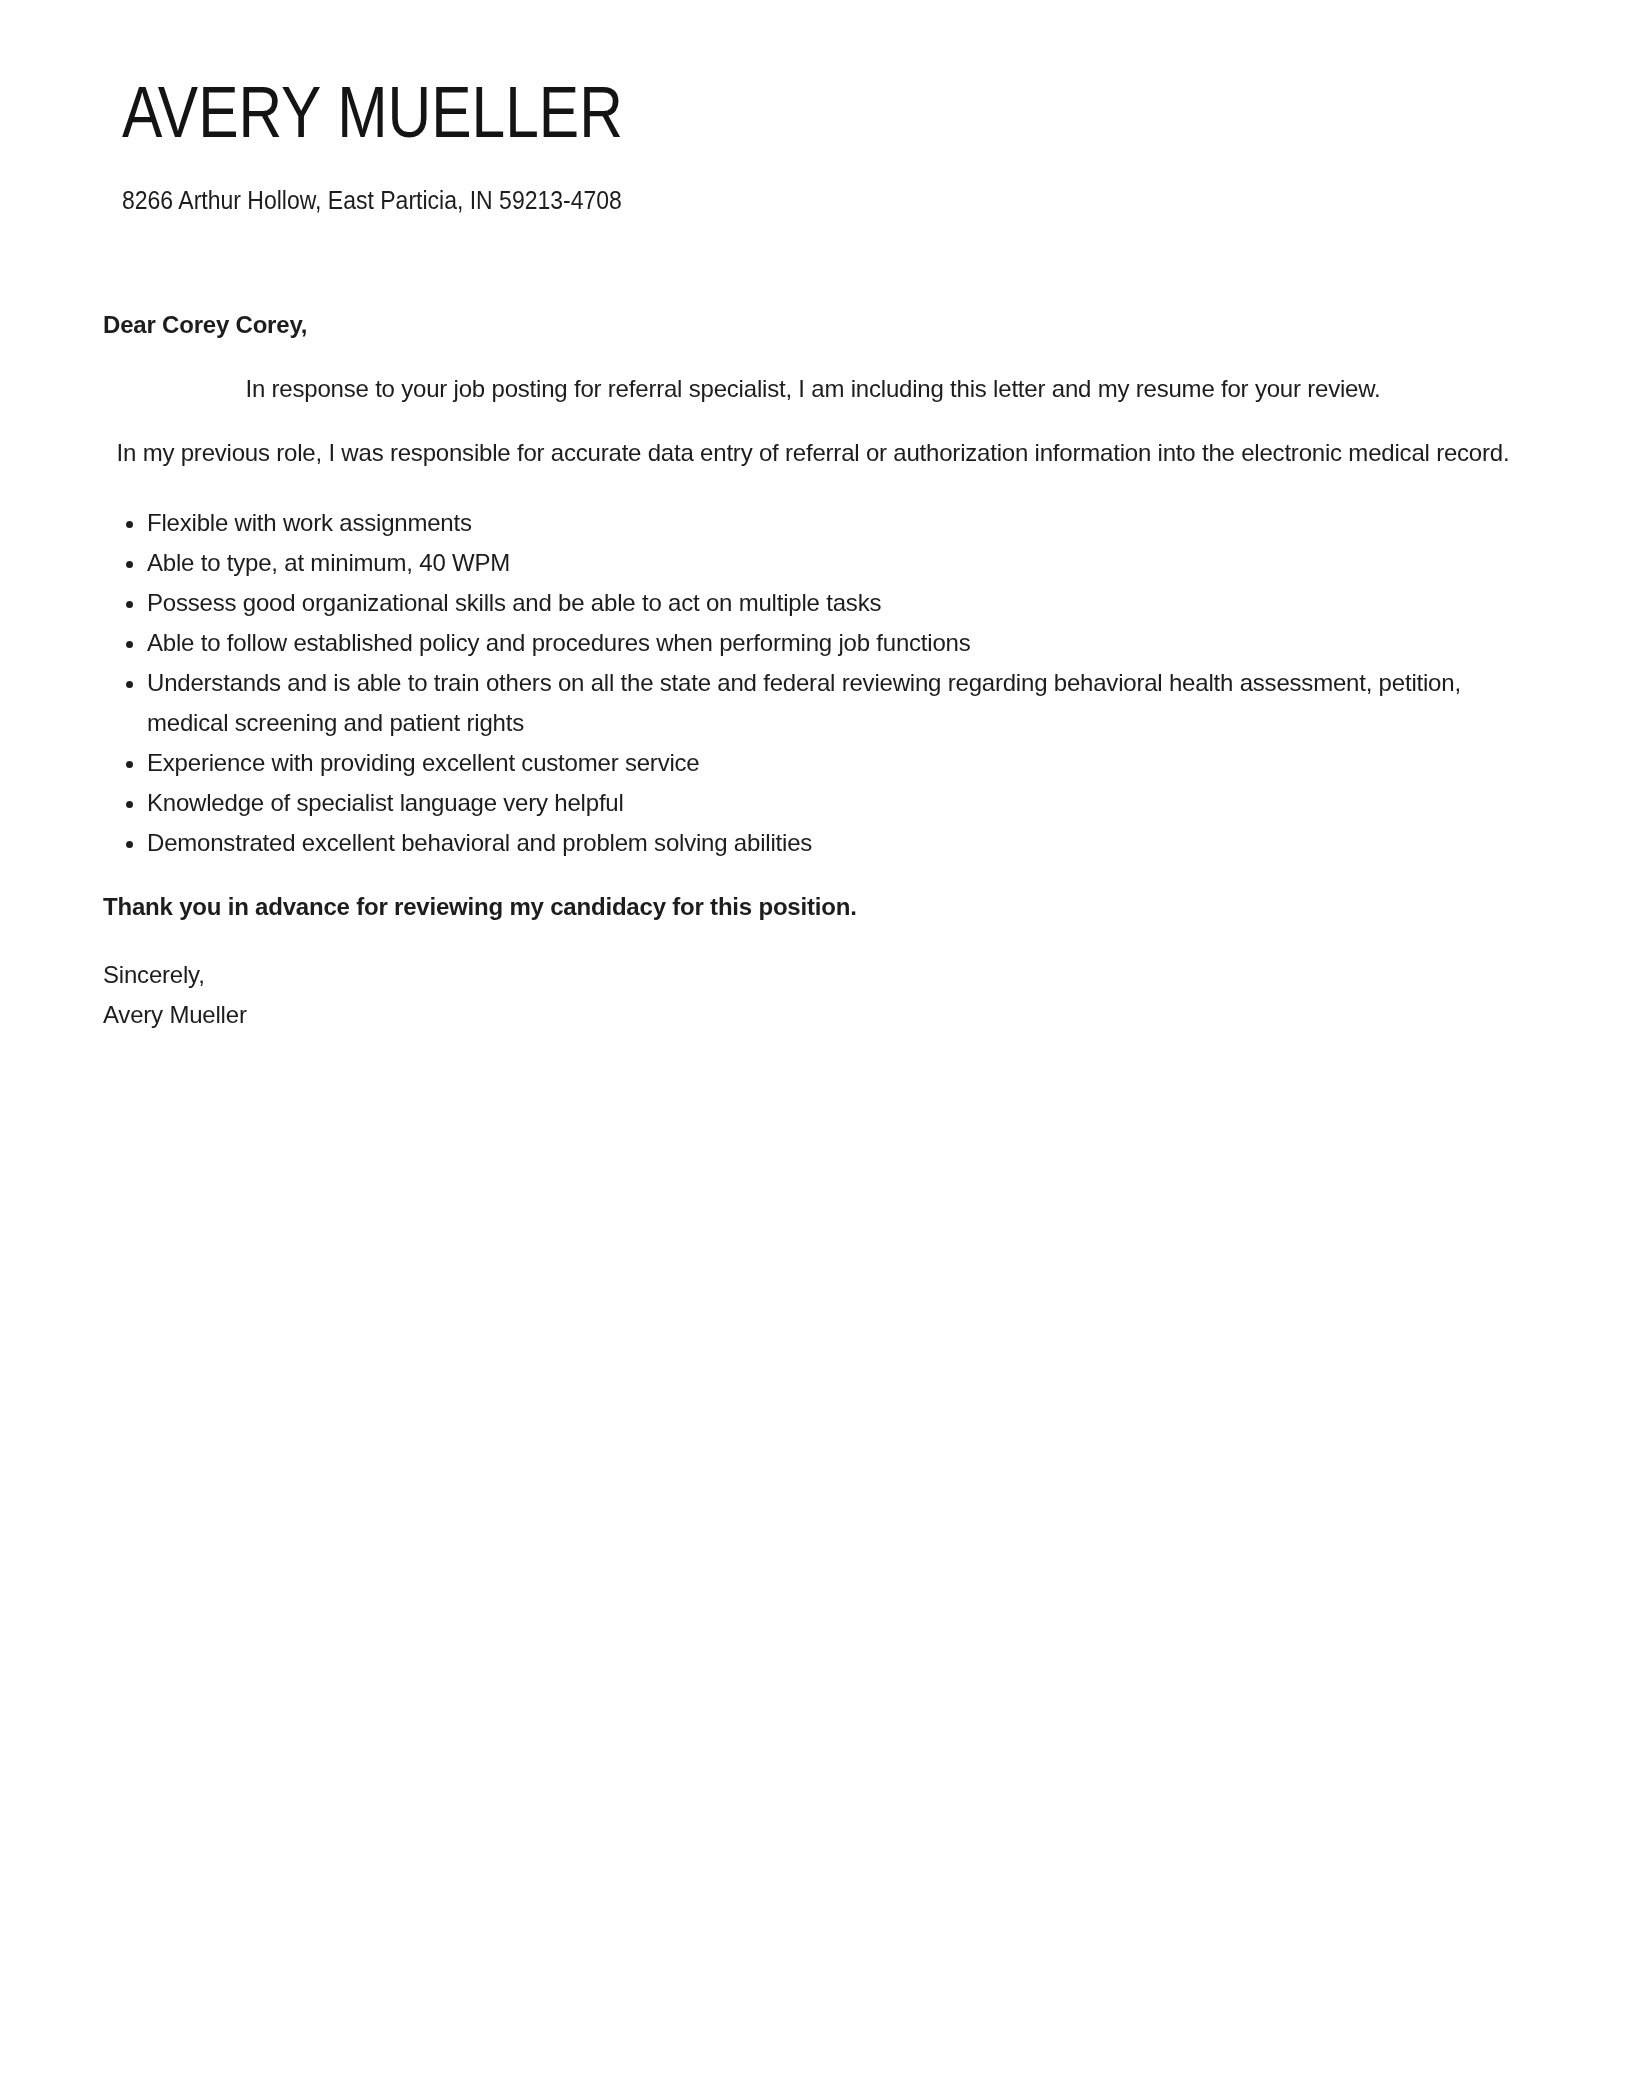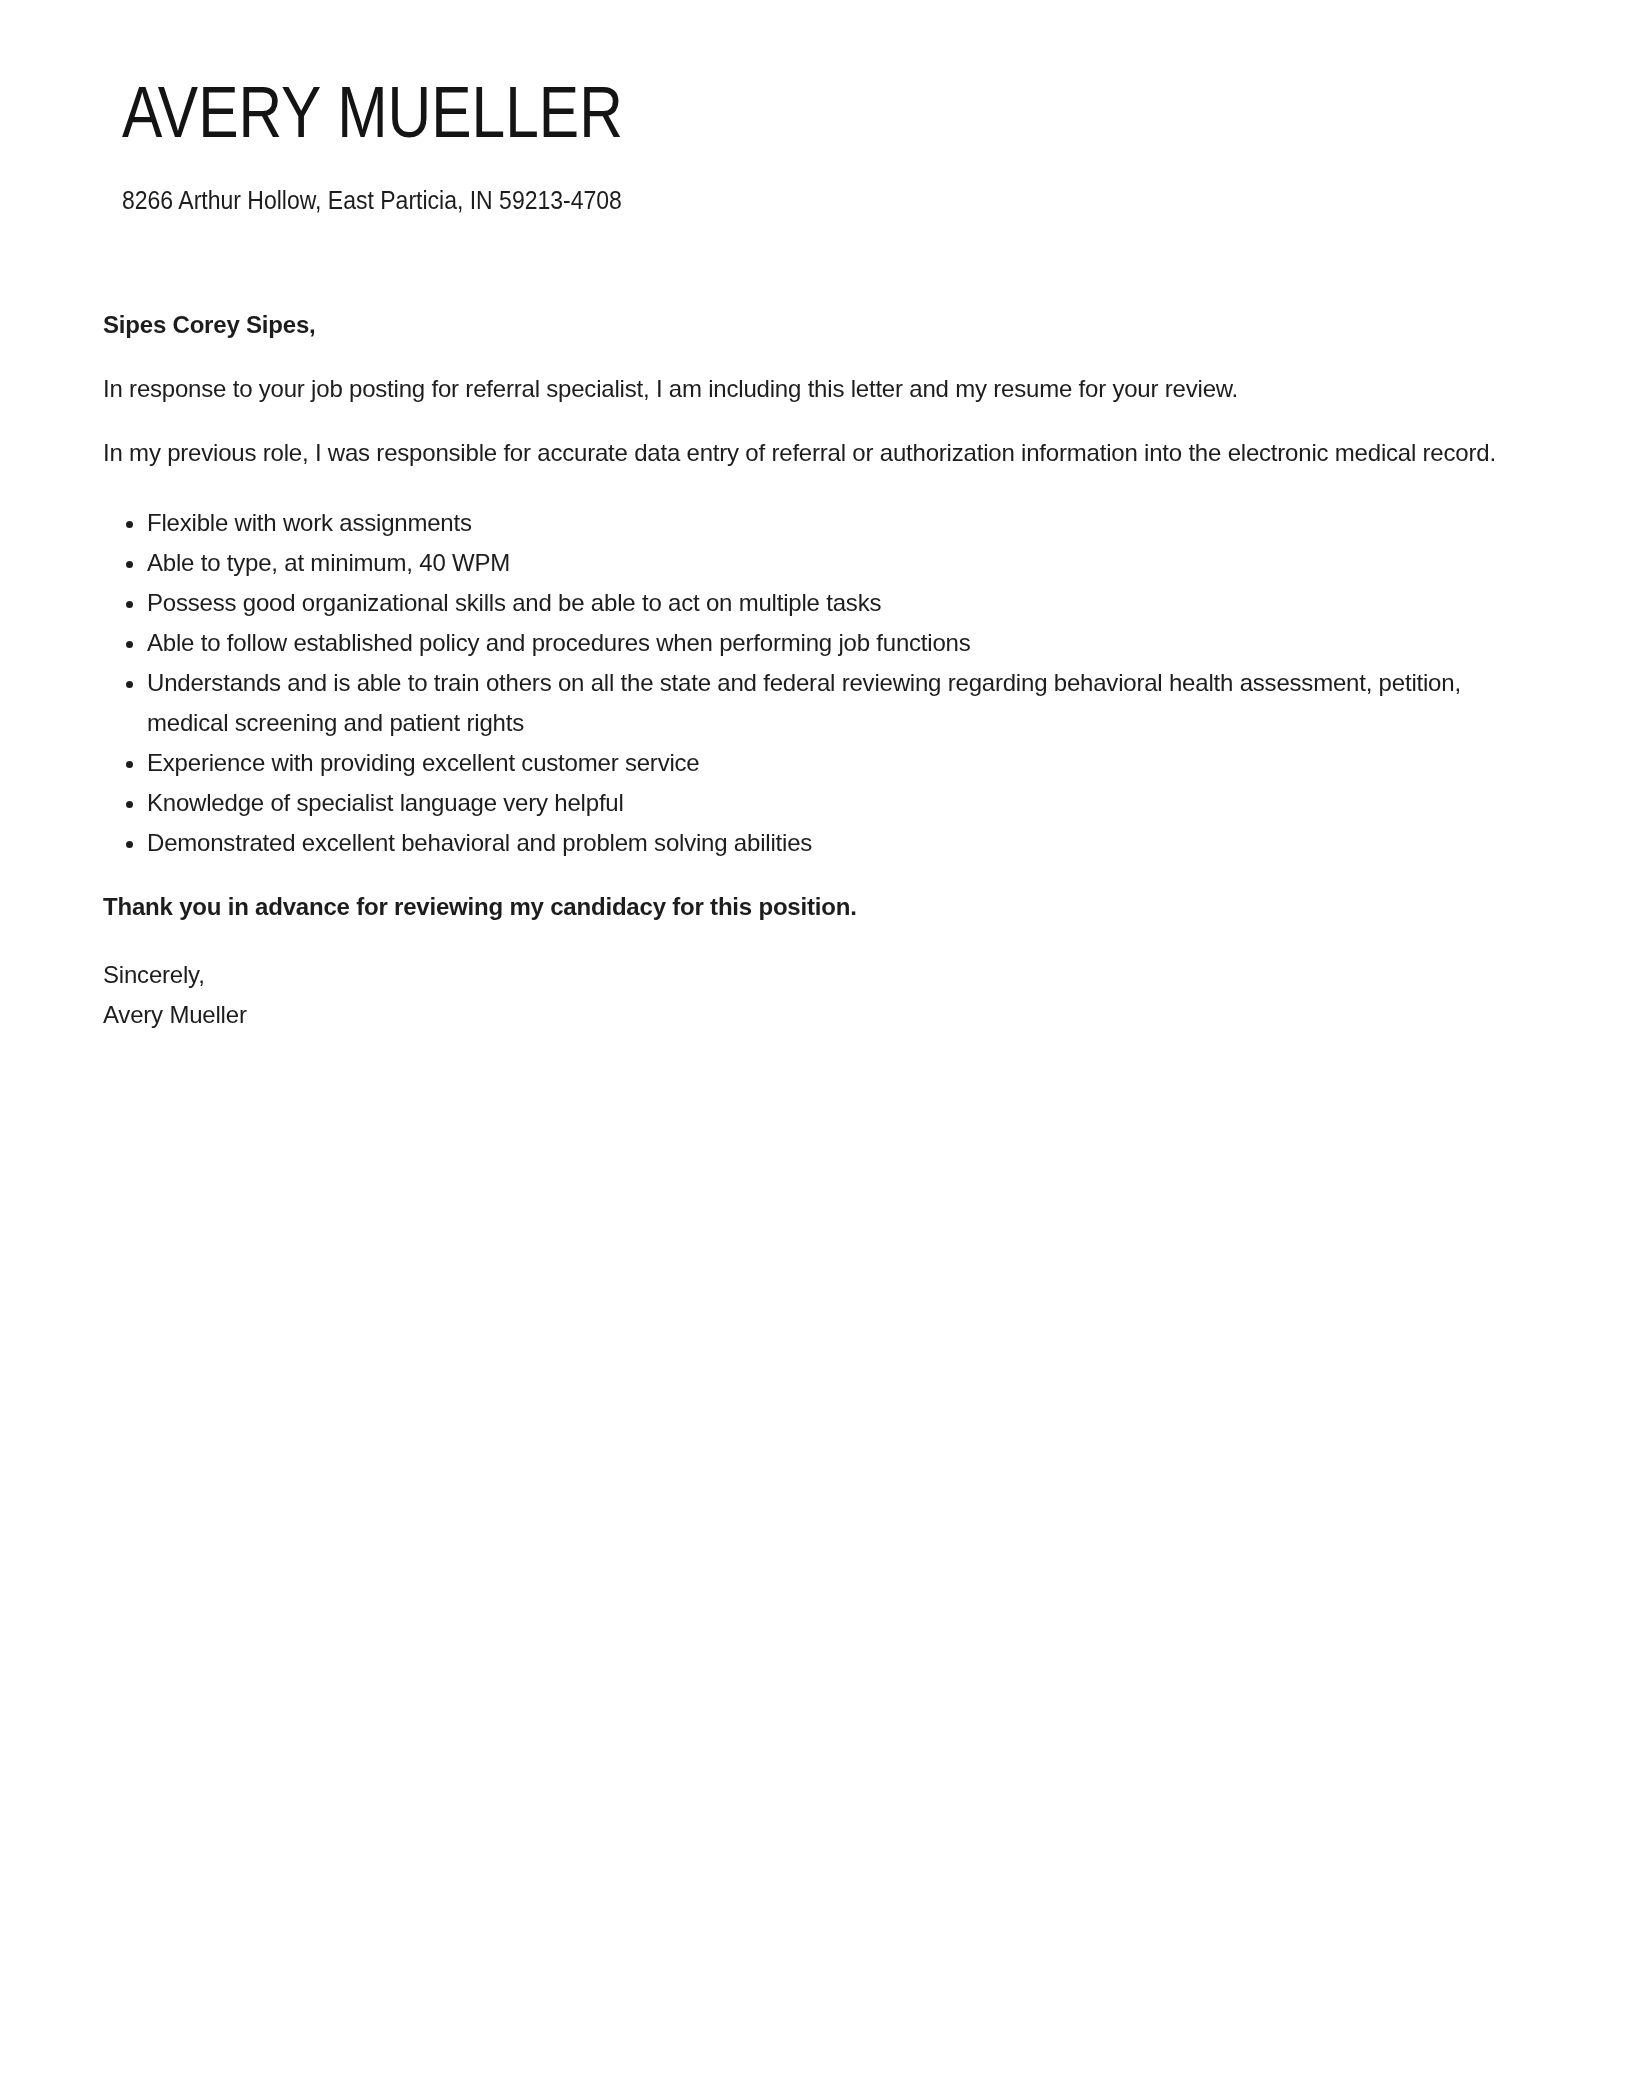--- a/index.html
+++ b/index.html
@@ -59,20 +59,21 @@
     color: #1d1d1d;
   }
 
   .salutation {
     margin-top: 88px;
     font-weight: bold;
   }
 
   .para {
     margin-top: 24px;
+    text-align: center;
   }
 
   .requirements-list {
     margin: 30px 0 0 0;
     padding-left: 44px;
     list-style: disc;
   }
 
   .requirements-list li {
     line-height: 40px;
@@ -97,21 +98,21 @@
     <div>
       <h1 class="name-title">AVERY MUELLER</h1>
     </div>
     <div>
       <div class="address-line">8266 Arthur Hollow, East Particia, IN 59213-4708</div>
     </div>
   </div>
 
   <div class="letter-body">
 
-    <p class="salutation">Sipes Corey Sipes,</p>
+    <p class="salutation">Dear Corey Corey,</p>
 
     <p class="para">In response to your job posting for referral specialist, I am including this letter and my resume for your review.</p>
 
     <p class="para">In my previous role, I was responsible for accurate data entry of referral or authorization information into the electronic medical record.</p>
 
 
     <ul class="requirements-list">
 
         <li>
           <span>Flexible with work assignments</span>

